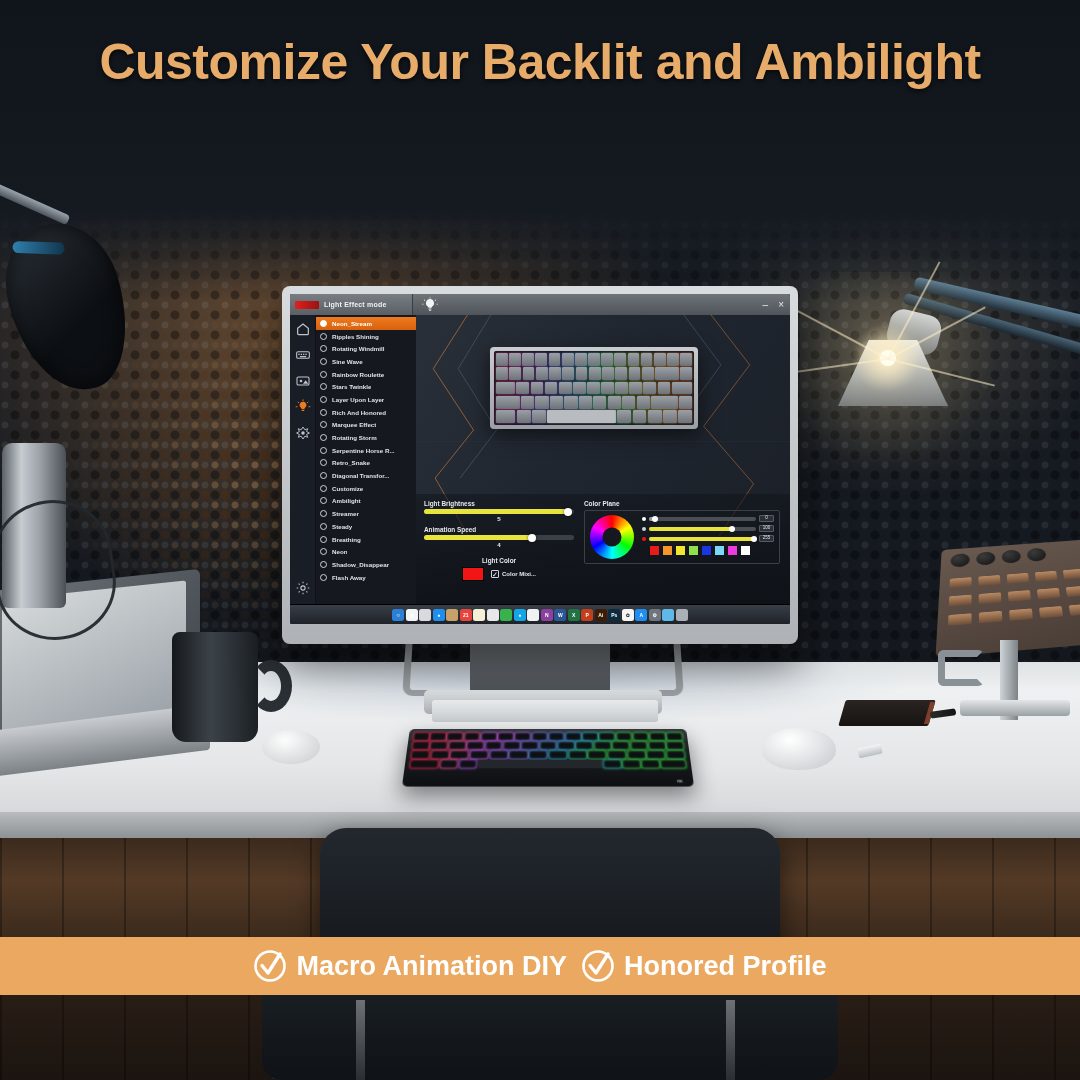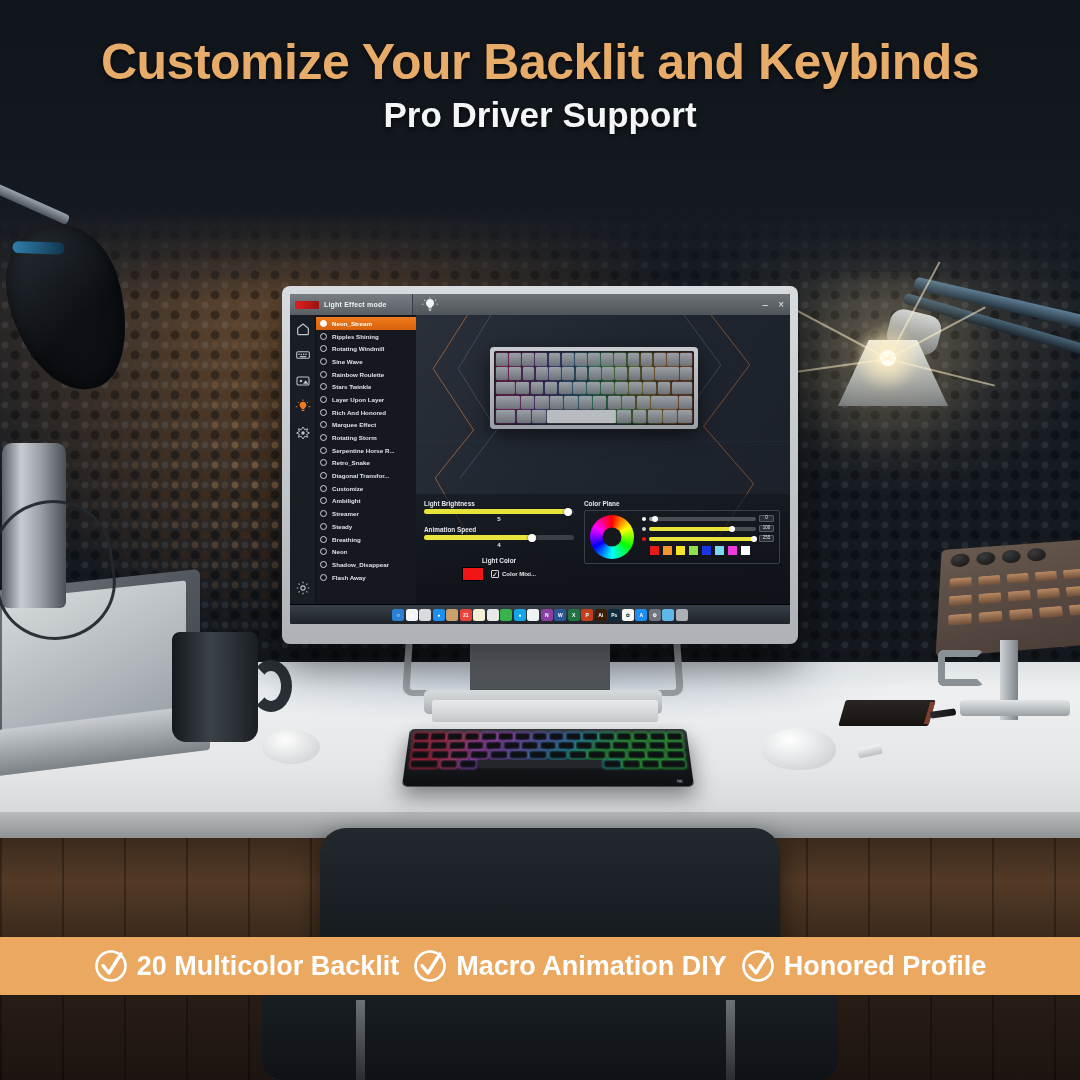--- a/index.html
+++ b/index.html
@@ -947,37 +947,29 @@
           <span class="dock-icon" style="background: rgb(31, 142, 241); color: rgb(255, 255, 255);">A</span>
           <span class="dock-icon" style="background: rgb(110, 117, 124); color: rgb(255, 255, 255);">⚙</span>
           <span class="dock-icon" style="background: rgb(95, 184, 232); color: rgb(255, 255, 255);"></span>
           <span class="dock-icon" style="background: rgb(170, 176, 182); color: rgb(255, 255, 255);"></span>
         </div>
     </div>
   </div>
 </div>
 
 <div class="headline-wrap">
-  <div class="headline">Customize Your Backlit and Keybinds</div>
-  <div class="subhead">Pro Driver Support</div>
+  <div class="headline">Customize Your Backlit and Ambilight</div>
 </div>
 
 <div class="feature-bar" id="feature-bar">
     <div class="feature">
       <span class="check-icon"><svg viewBox="0 0 34 34" width="34" height="34">
           <circle cx="17" cy="17" r="14.5" fill="none" stroke="#ffffff" stroke-width="2.6"></circle>
           <path d="M9 16.5 L15 24 L27 5" fill="none" stroke="#ffffff" stroke-width="3.4" stroke-linecap="round" stroke-linejoin="round"></path>
         </svg></span>
-      <span class="feature-label">20 Multicolor Backlit</span>
-    </div>
-    <div class="feature">
-      <span class="check-icon"><svg viewBox="0 0 34 34" width="34" height="34">
-          <circle cx="17" cy="17" r="14.5" fill="none" stroke="#ffffff" stroke-width="2.6"></circle>
-          <path d="M9 16.5 L15 24 L27 5" fill="none" stroke="#ffffff" stroke-width="3.4" stroke-linecap="round" stroke-linejoin="round"></path>
-        </svg></span>
       <span class="feature-label">Macro Animation DIY</span>
     </div>
     <div class="feature">
       <span class="check-icon"><svg viewBox="0 0 34 34" width="34" height="34">
           <circle cx="17" cy="17" r="14.5" fill="none" stroke="#ffffff" stroke-width="2.6"></circle>
           <path d="M9 16.5 L15 24 L27 5" fill="none" stroke="#ffffff" stroke-width="3.4" stroke-linecap="round" stroke-linejoin="round"></path>
         </svg></span>
       <span class="feature-label">Honored Profile</span>
     </div>
   </div>

